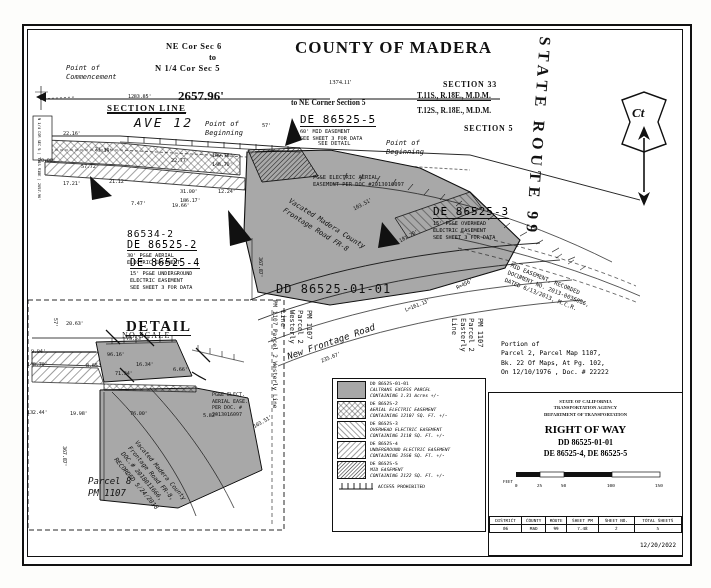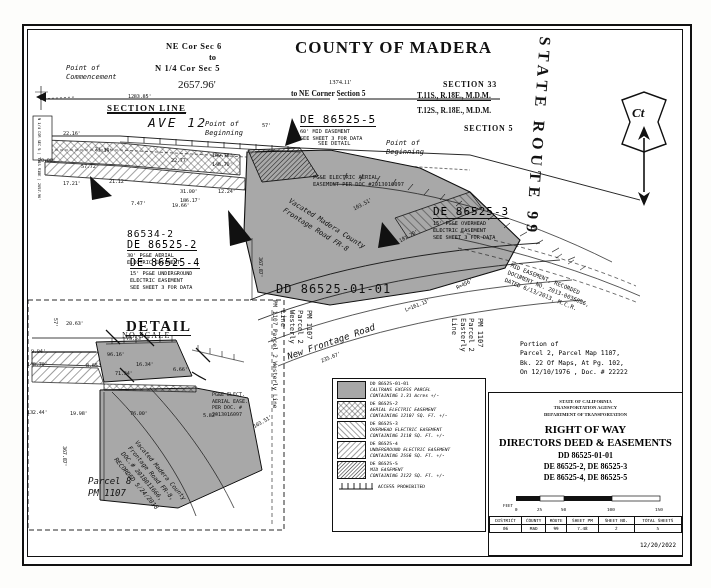--- a/index.html
+++ b/index.html
@@ -188,32 +188,32 @@
     <path d="M638 140 l6 -14 l6 14 l-6 -4 z" fill="#111"></path>
     <line x1="644" y1="138" x2="644" y2="192" stroke="#111" stroke-width="1.6"></line>
     <path d="M638 192 l6 14 l6 -14 l-6 4 z" fill="#111"></path>
   </svg>
 
   <div class="txt serif b" style="left:295px;top:38px;font-size:17px;letter-spacing:1px;">COUNTY OF MADERA</div>
 
   <div class="txt serif b" style="left:166px;top:41px;font-size:8.5px;letter-spacing:.6px;">NE Cor Sec 6</div>
   <div class="txt serif b" style="left:209px;top:52px;font-size:8.5px;">to</div>
   <div class="txt serif b" style="left:155px;top:63px;font-size:8.5px;letter-spacing:.6px;">N 1/4 Cor Sec 5</div>
-  <div class="txt serif" style="left:178px;top:78px;font-size:11px;">2657.96'</div>
+  <div class="txt serif" style="left:178px;top:88px;font-size:13px;font-weight:bold;">2657.96'</div>
 
   <div class="txt serif b" style="left:443px;top:80px;font-size:8px;letter-spacing:.8px;">SECTION 33</div>
   <div class="txt serif b u" style="left:417px;top:91px;font-size:7.5px;">T.11S., R.18E., M.D.M.</div>
   <div class="txt serif b" style="left:417px;top:106px;font-size:7.5px;">T.12S., R.18E., M.D.M.</div>
   <div class="txt serif b" style="left:464px;top:124px;font-size:8px;letter-spacing:.8px;">SECTION 5</div>
 
-  <div class="txt serif b" style="left:291px;top:89px;font-size:7.5px;">to NE Corner Section 5</div>
+  <div class="txt serif b" style="left:291px;top:98px;font-size:7.5px;">to NE Corner Section 5</div>
   <div class="txt serif" style="left:329px;top:78px;font-size:6.5px;">1374.11'</div>
 
   <div class="txt serif b u" style="left:107px;top:103px;font-size:9px;letter-spacing:1.2px;text-decoration:underline;">SECTION LINE</div>
-  <div class="txt ital" style="left:134px;top:115px;font-size:13px;letter-spacing:2px;font-family:'DejaVu Sans Mono',monospace;margin-left:14px;">AVE 12</div>
+  <div class="txt ital" style="left:134px;top:115px;font-size:13px;letter-spacing:2px;font-family:'DejaVu Sans Mono',monospace;">AVE 12</div>
   <div class="txt dim" style="left:128px;top:93px;">1283.85'</div>
 
   <div class="txt ital" style="left:66px;top:64px;font-size:7px;font-family:'DejaVu Sans Mono',monospace;line-height:1.35;white-space:pre;">Point of
 Commencement</div>
   <div class="txt ital" style="left:205px;top:120px;font-size:7px;font-family:'DejaVu Sans Mono',monospace;line-height:1.35;white-space:pre;">Point of
 Beginning</div>
   <div class="txt ital" style="left:386px;top:139px;font-size:7px;font-family:'DejaVu Sans Mono',monospace;line-height:1.35;white-space:pre;">Point of
 Beginning</div>
   <div class="txt" style="left:318px;top:140px;font-size:5.4px;font-family:'DejaVu Sans Mono',monospace;">SEE DETAIL</div>
 
@@ -320,21 +320,21 @@
 RECORDED 5/24/2018</div>
 
   <div class="txt ital" style="left:88px;top:475px;font-size:9px;font-family:'DejaVu Sans Mono',monospace;line-height:1.35;white-space:pre;">Parcel 8
 PM 1107</div>
 
   <div class="txt" style="left:272px;top:300px;font-size:6px;font-family:'DejaVu Sans Mono',monospace;writing-mode:vertical-rl;">PM 1107
 Parcel 2
 Westerly
 Line</div>
 
-  <div style="position:absolute;left:520px;top:340px;font-family:'DejaVu Sans Mono',monospace;font-size:6.4px;line-height:1.45;">
+  <div style="position:absolute;left:501px;top:340px;font-family:'DejaVu Sans Mono',monospace;font-size:6.4px;line-height:1.45;">
     <div>Portion of</div>
     <div>Parcel 2, Parcel Map 1107,</div>
     <div>Bk. 22 Of Maps, At Pg. 102,</div>
     <div>On 12/10/1976 , Doc. # 22222</div>
   </div>
 
   <div class="txt serif b" style="left:536px;top:36px;font-size:16px;letter-spacing:5px;writing-mode:vertical-rl;transform:rotate(4deg);transform-origin:left top;">STATE ROUTE 99</div>
   <div class="txt serif b ital" style="left:632px;top:105px;font-size:13px;">Ct</div>
 
   <div class="txt" style="left:36px;top:118px;font-size:3.6px;font-family:'DejaVu Sans Mono',monospace;writing-mode:vertical-rl;line-height:1.5;">N 1/4 COR SEC 5 | T11S R18E | 2657.96'</div>
@@ -431,23 +431,21 @@
     </div>
   </div>
 
   <div id="titleblock">
     <div id="agency">
       <div>STATE OF CALIFORNIA</div>
       <div>TRANSPORTATION AGENCY</div>
       <div>DEPARTMENT OF TRANSPORTATION</div>
     </div>
     <div class="tb-h1">RIGHT OF WAY</div>
-    <div class="tb-h2">DIRECTORS DEED &amp; EASEMENTS</div>
     <div class="tb-h3">DD 86525-01-01</div>
-    <div class="tb-h4">DE 86525-2, DE 86525-3</div>
     <div class="tb-h4">DE 86525-4, DE 86525-5</div>
 
     <div id="scalebar">
       <span style="font-family:'DejaVu Sans Mono',monospace;font-size:4.2px;margin-right:3px;margin-bottom:7px;">FEET</span>
       <div style="position:relative;">
         <svg width="148" height="8">
           <rect x="0" y="1" width="24" height="5" fill="#111"></rect>
           <rect x="24" y="1" width="24" height="5" fill="#fff" stroke="#111" stroke-width=".7"></rect>
           <rect x="48" y="1" width="48" height="5" fill="#111"></rect>
           <rect x="96" y="1" width="48" height="5" fill="#fff" stroke="#111" stroke-width=".7"></rect>

